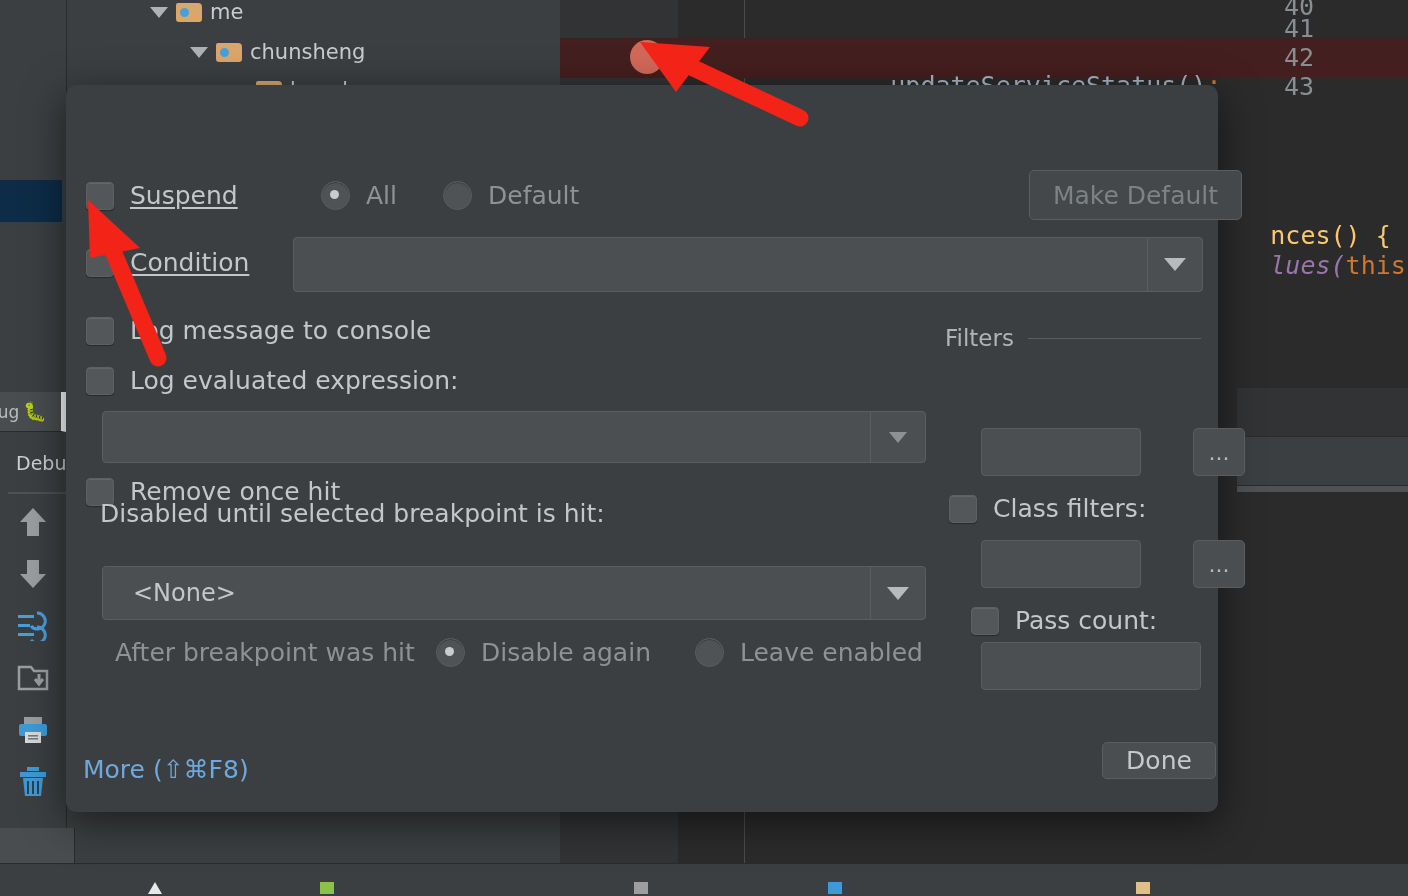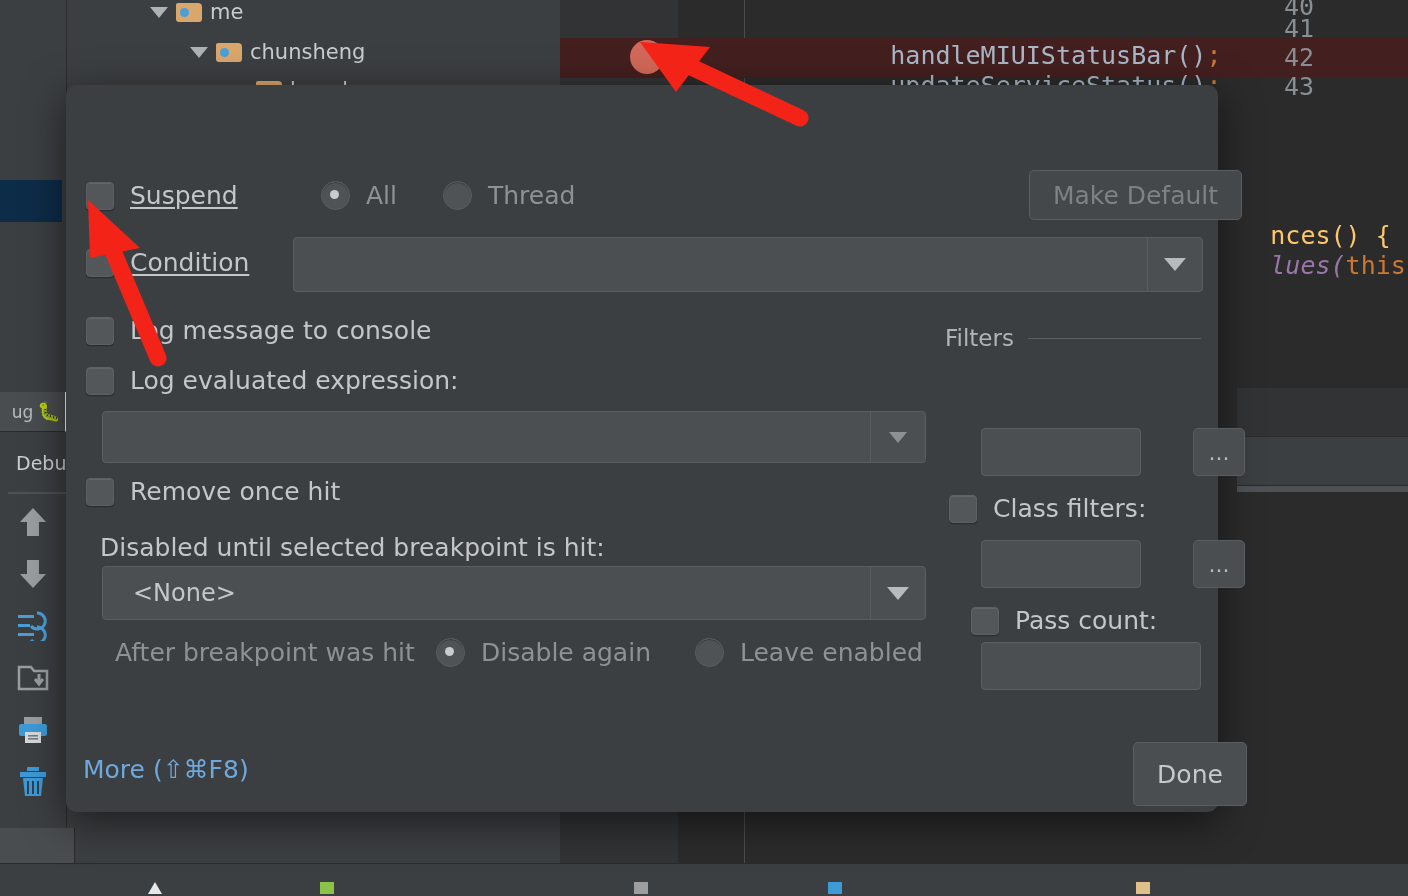--- a/index.html
+++ b/index.html
@@ -22,23 +22,23 @@
   .left-rail {
     position: absolute; left: 0; top: 0; width: 66px; height: 896px;
     background: #3c3f41; border-right: 1px solid #2b2b2b;
   }
   .sel-row {
     position: absolute; left: 0; top: 180px; width: 62px; height: 42px;
     background: #0d2c47;
   }
   .debug-tab {
     position: absolute; left: 0; top: 392px; width: 66px; height: 40px;
-    background: #4a4d4f; border-right:1px solid #ffffff; border-bottom:1px solid #2b2b2b;
+    background: #4a4d4f; border-right:5px solid #ffffff; border-bottom:1px solid #2b2b2b;
     display: flex; align-items: center; justify-content: flex-end; gap: 4px;
-    padding-right: 4px; box-sizing: border-box;
+    padding-right: 14px; box-sizing: border-box;
     color: #b9bcbe; font-size: 17px;
   }
   .bug-ico { font-size: 19px; line-height: 1; color: #c8cbcd; }
   .debug-panel-title {
     position: absolute; left: 4px; top: 440px; width: 70px; height: 46px;
     color: #cdd0d2; font-size: 19px; display:flex; align-items:center; padding-left:12px;
     box-sizing: border-box;
     background: #3c3f41;
   }
   .panel-divider {
@@ -181,23 +181,20 @@
 
     <div class="hl-line" style="top:38px;"></div>
 
     <div class="lnum" style="top:-8px;">40</div>
     <div class="lnum" style="top:14px;">41</div>
     <div class="lnum" style="top:43px;">42</div>
     <div class="lnum" style="top:72px;">43</div>
 
     <div class="bp-circle" style="left:70px; top:40px;"></div>
 
-    <div class="code" style="left:240px; top:12px;">
-      <span class="c-plain">handleMIUIStatusBar()</span><span class="c-punc">;</span>
-    </div>
     <div class="code" style="left:240px; top:42px;">
       <span class="c-plain">updateServiceStatus()</span><span class="c-punc">;</span>
     </div>
 
     <div class="code" style="left:620px; top:192px;">
       <span class="c-meth">nces() {</span>
     </div>
     <div class="code" style="left:620px; top:222px;">
       <span class="c-italic">lues(</span><span class="c-kw">this</span><span class="c-plain">, R.x</span>
     </div>
@@ -299,21 +296,21 @@
   <div class="row" style="left:20px; top:96px;">
     <span class="cb"></span>
     <span class="lbl u">Suspend</span>
   </div>
   <div class="row" style="left:255px; top:96px;">
     <span class="radio on"></span>
     <span class="lbl dim">All</span>
   </div>
   <div class="row" style="left:377px; top:96px;">
     <span class="radio"></span>
-    <span class="lbl dim">Thread</span>
+    <span class="lbl dim">Default</span>
   </div>
   <div class="btn disabled" style="position:absolute; left:919px; top:85px; width:213px; height:50px;">Make Default</div>
 
   <div class="row" style="left:20px; top:163px;">
     <span class="cb"></span>
     <span class="lbl u">Condition</span>
   </div>
   <div class="combo" style="position:absolute; left:227px; top:152px; width:910px; height:55px;">
     <input class="txt" style="background: transparent; border: 0px; outline: none; font-family: inherit; height: 100%;" placeholder="">
     <span class="arrowbox">
@@ -335,21 +332,21 @@
     <span class="arrowbox">
       <span class="caret sm"></span>
     </span>
   </div>
 
   <div class="row" style="left:20px; top:392px;">
     <span class="cb"></span>
     <span class="lbl">Remove once hit</span>
   </div>
 
-  <div style="position:absolute; left:18px; top:448px;" class="lbl">Disabled until selected breakpoint is hit:</div>
+  <div style="position:absolute; left:18px; top:414px;" class="lbl">Disabled until selected breakpoint is hit:</div>
   <div class="combo" style="position:absolute; left:36px; top:481px; width:824px; height:54px;">
     <span class="txt">&lt;None&gt;</span>
     <span class="arrowbox">
       <span class="caret"></span>
     </span>
   </div>
 
   <div style="position:absolute; left:33px; top:553px;" class="lbl dim">After breakpoint was hit</div>
   <div class="row" style="left:370px; top:553px;">
     <span class="radio on"></span>
@@ -375,21 +372,21 @@
   <div class="tfield" style="position:absolute; left:915px; top:455px; width:160px; height:48px;"></div>
   <div class="btn dots" style="position:absolute; left:1083px; top:455px; width:52px; height:48px;">...</div>
 
   <div class="row" style="left:883px; top:521px;padding-left:22px;">
     <span class="cb"></span>
     <span class="lbl">Pass count:</span>
   </div>
   <div class="tfield" style="position:absolute; left:915px; top:557px; width:220px; height:48px;"></div>
 
   <div class="link" style="position:absolute; left:17px; top:670px;">More (⇧⌘F8)</div>
-  <div class="btn" style="position:absolute; left:1023px; top:657px; width:114px; height:64px;text-align:center;">Done</div>
+  <div class="btn" style="position:absolute; left:992px; top:657px; width:114px; height:37px;text-align:center;">Done</div>
 </div>
 
 <svg class="arrows" width="1408" height="896">
 
   <g>
     <path d="M800 118 L672 58" stroke="#f42318" stroke-width="17" stroke-linecap="round" fill="none"></path>
     <path d="M640 42 L710 47 L676 92 Z" fill="#f42318"></path>
   </g>
 
   <g>

